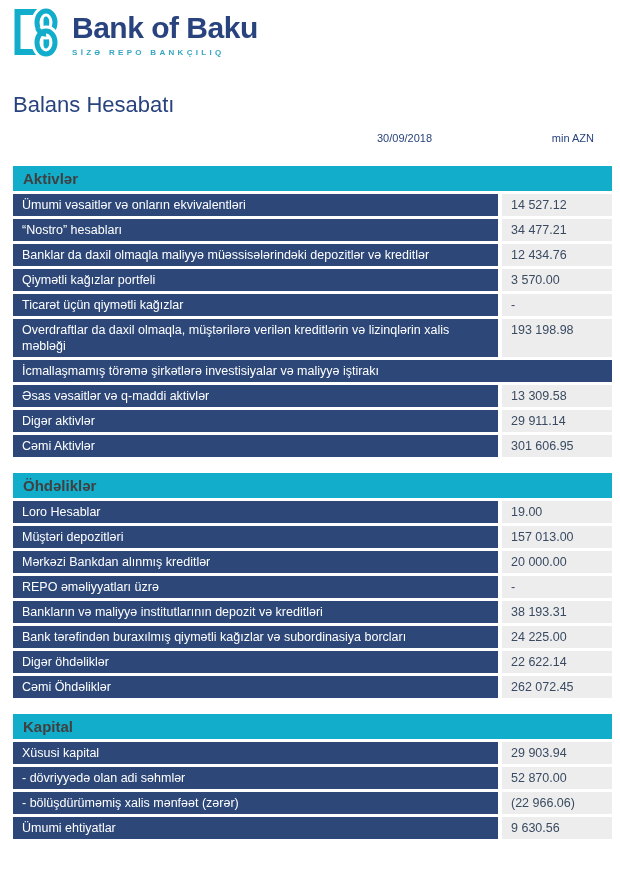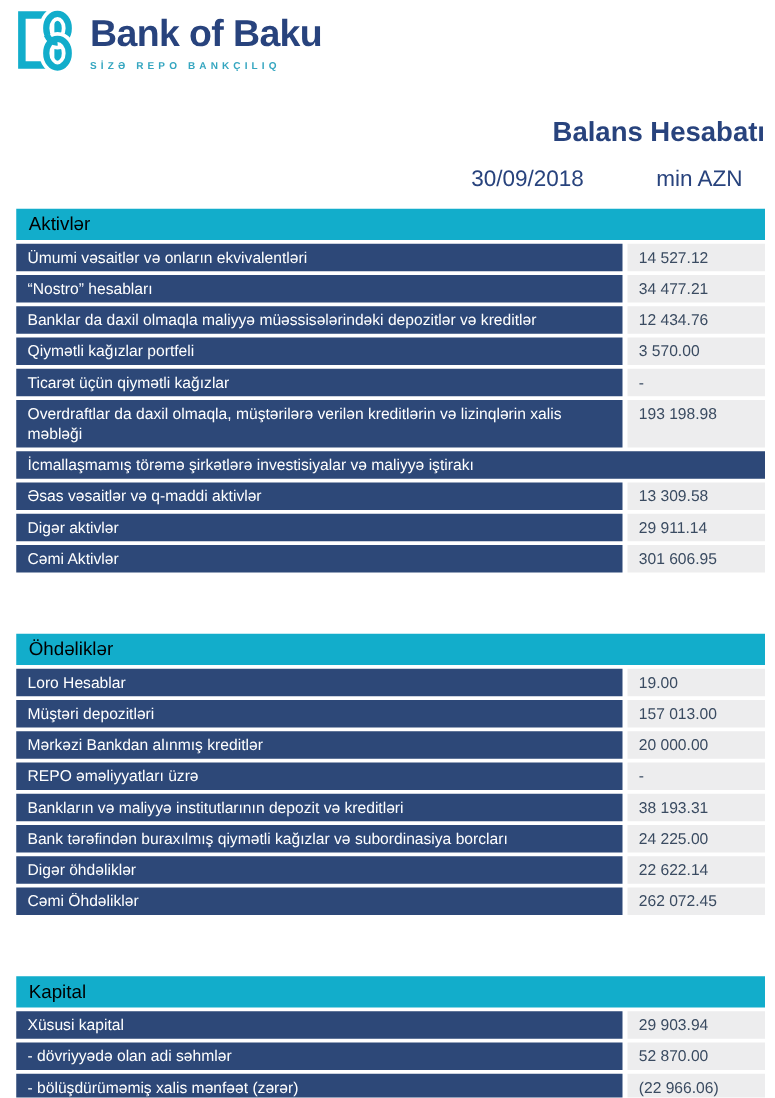--- a/index.html
+++ b/index.html
@@ -26,33 +26,33 @@
     font-size:30px;font-weight:bold;color:var(--ink);
     line-height:1.0;letter-spacing:-0.5px;
   }
   .brand-tagline{
     font-size:8px;font-weight:bold;color:#35a6c0;
     letter-spacing:3.3px;margin-top:5px;white-space:nowrap;
   }
 
   
   .title{
-    text-align:right;font-size:22px;font-weight:bold;
+    text-align:left;font-size:22px;font-weight:normal;
     color:var(--ink);margin-top:29px;line-height:1.1;
   }
-  .meta{position:relative;height:16px;margin-top:7px;font-size:18px;color:var(--ink);}
+  .meta{position:relative;height:16px;margin-top:7px;font-size:11px;color:var(--ink);}
   .meta .date{position:absolute;left:364px;top:0;}
   .meta .unit{position:absolute;right:18px;top:0;}
 
   
   .section{margin-top:18px;}
-  .section + .section{margin-top:49px;}
+  .section + .section{margin-top:16px;}
   .section-header{
-    background:var(--teal);color:#000000;
-    font-size:15px;font-weight:normal;
+    background:var(--teal);color:#404040;
+    font-size:15px;font-weight:bold;
     height:25px;padding:4px 10px;line-height:17px;
   }
   .row{display:flex;margin-top:3px;}
   .cell{font-size:12.5px;line-height:16px;padding:3px 9px;}
   .cell.label{
     flex:1 1 auto;background:var(--navy);color:#ffffff;
     min-height:22px;
   }
   .cell.value{
     flex:0 0 110px;margin-left:4px;background:var(--cell);

